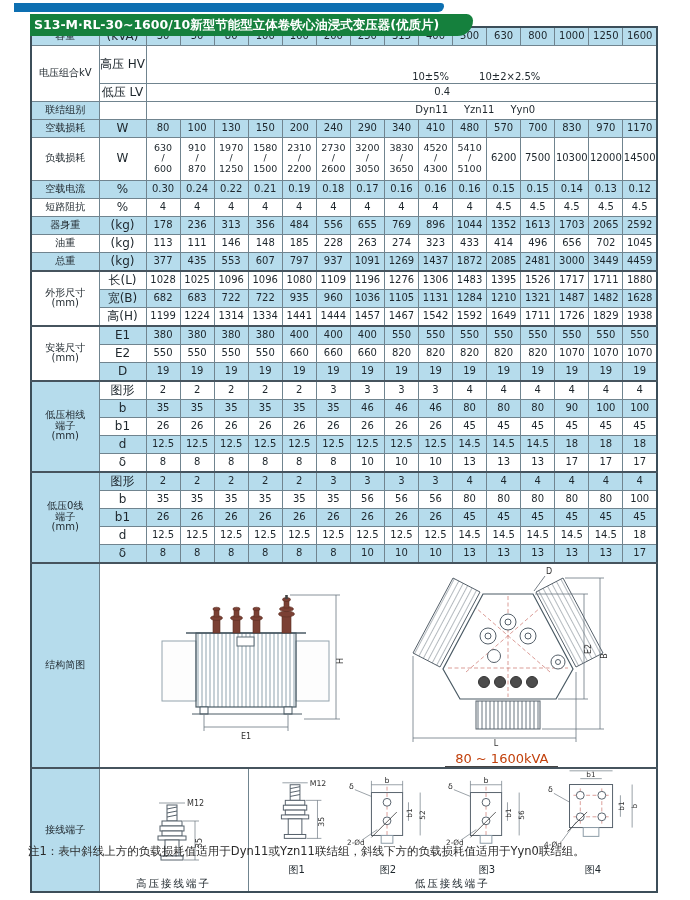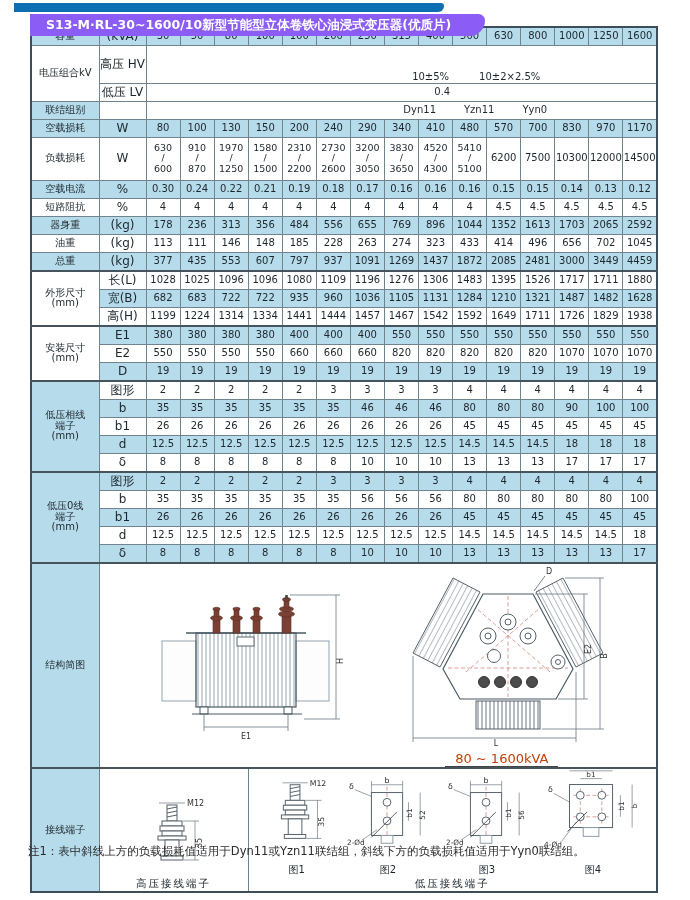--- a/index.html
+++ b/index.html
@@ -5,43 +5,43 @@
   html,body{margin:0;padding:0;}
   body{
     width:690px;height:900px;position:relative;background:#ffffff;
     font-family:"DejaVu Sans","Liberation Sans",sans-serif;color:#1d262c;
   }
   
   .topbar{position:absolute;top:3px;left:14px;width:430px;height:9px;background:#0d6fb1;border-radius:0 10px 18px 0;}
   .banner-line{position:absolute;top:34px;left:30px;width:628px;height:2px;background:#1478bc;}
   .banner{position:absolute;top:14px;left:30px;height:22px;z-index:2;display:flex;}
   .banner-shape{
-    background:#8b5cf6;color:#fff;font-size:12.5px;font-weight:bold;
-    line-height:22px;padding:0 34px 0 16px;border-radius:0 14px 34px 0;white-space:nowrap;
+    background:#15803d;color:#fff;font-size:12.5px;font-weight:bold;
+    line-height:22px;padding:0 34px 0 4px;border-radius:0 14px 34px 0;white-space:nowrap;
   }
   
   .spec-table{
     position:absolute;top:26px;left:30px;width:628px;
     border-collapse:collapse;table-layout:fixed;font-size:10px;
   }
   .spec-table td{
     border:1px solid #70848f;text-align:center;vertical-align:middle;
     padding:0;height:17px;line-height:1.05;background:#fff;overflow:hidden;
   }
   .spec-table{border:2px solid #3c4e59;}
   td.shade{background:#b6dcec;}
   td.glabel{font-size:10px;white-space:pre-line;}
   td.sub{font-size:12px;}
   td.tall{height:42px;}
   .frac{display:flex;flex-direction:column;justify-content:center;font-size:9.5px;line-height:1.12;}
   .mv{text-align:left;}
   .mv-inner{display:flex;justify-content:center;}
   .mv-hv{gap:30px;padding-left:150px;margin-top:26px;}
   .mv-lv{padding-left:82px;}
-  .mv-conn{gap:28px;padding-left:148px;}
+  .mv-conn{gap:16px;padding-left:148px;}
   tr.sect td{border-top:2px solid #46545e;}
   
   .diag-cell{height:166px;}
   .diag-wrap{display:flex;justify-content:space-evenly;align-items:center;height:100%;}
   .diag-col{display:flex;flex-direction:column;align-items:center;gap:2px;}
   .diag-caption{font-size:13px;color:#c2410c;border-bottom:1.5px solid #444;padding:0 10px 1px 10px;margin-top:2px;}
   .term-cell{height:126px;}
   .term-wrap{display:flex;flex-direction:column;justify-content:flex-end;align-items:center;height:120px;padding-bottom:2px;}
   .figs-row{display:flex;justify-content:space-evenly;align-items:flex-end;width:100%;}
   .fig{display:flex;flex-direction:column;align-items:center;}

